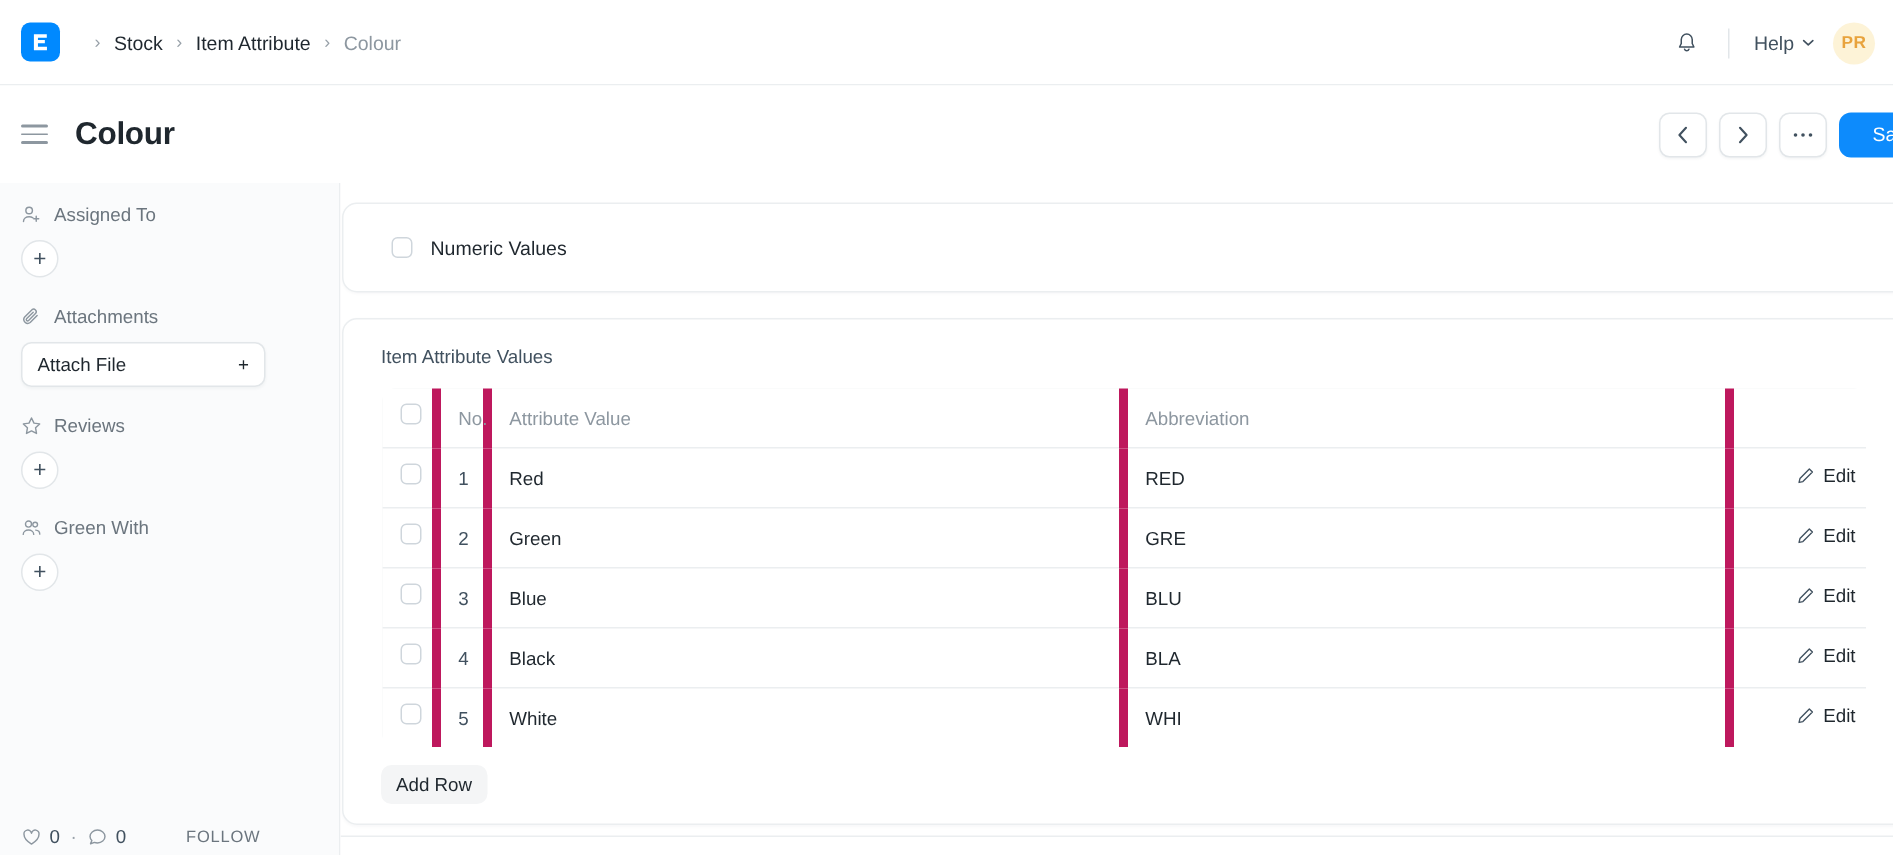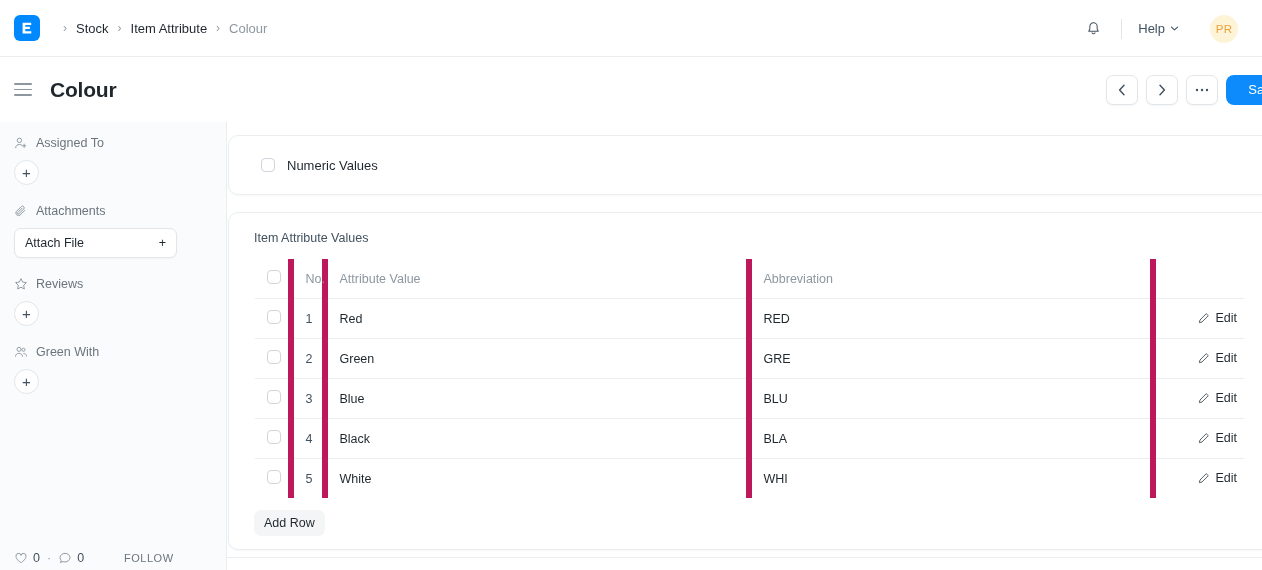--- a/index.html
+++ b/index.html
@@ -65,21 +65,21 @@
   .search-input {
     border: none; outline: none; background: transparent;
     font-family: "Liberation Sans", sans-serif;
     font-size: 13px;
     color: #1f272e;
     width: 100%;
   }
   .search-input::placeholder { color: #6b757e; }
 
   .nav-right {
-    position: absolute; right: 24px; top: 0;
+    position: absolute; right: 12px; top: 0;
     height: 57px;
     display: flex; align-items: center; gap: 0;
   }
   .icon-btn {
     width: 32px; height: 32px;
     display: flex; align-items: center; justify-content: center;
     border-radius: 6px;
     cursor: pointer;
     background: transparent; border: none;
   }
@@ -92,23 +92,23 @@
     display: flex; align-items: center; gap: 5px;
     font-size: 13px; color: #41515f;
     cursor: pointer; padding: 4px 4px;
     background: transparent; border: none;
     font-family: "Liberation Sans", sans-serif;
   }
   .avatar {
     width: 28px; height: 28px; border-radius: 50%;
     background: #fdf3d7;
     color: #e8a33d;
-    font-size: 11.5px; font-weight: normal;
+    font-size: 11.5px; font-weight: bold;
     display: flex; align-items: center; justify-content: center;
-    margin-left: 27px;
+    margin-left: 8px;
     cursor: pointer;
     letter-spacing: 0.3px;
   }
 
   
   .page-head {
     height: 65px;
     display: flex; align-items: center;
     padding: 0 0 0 14px;
     background: #fff;

